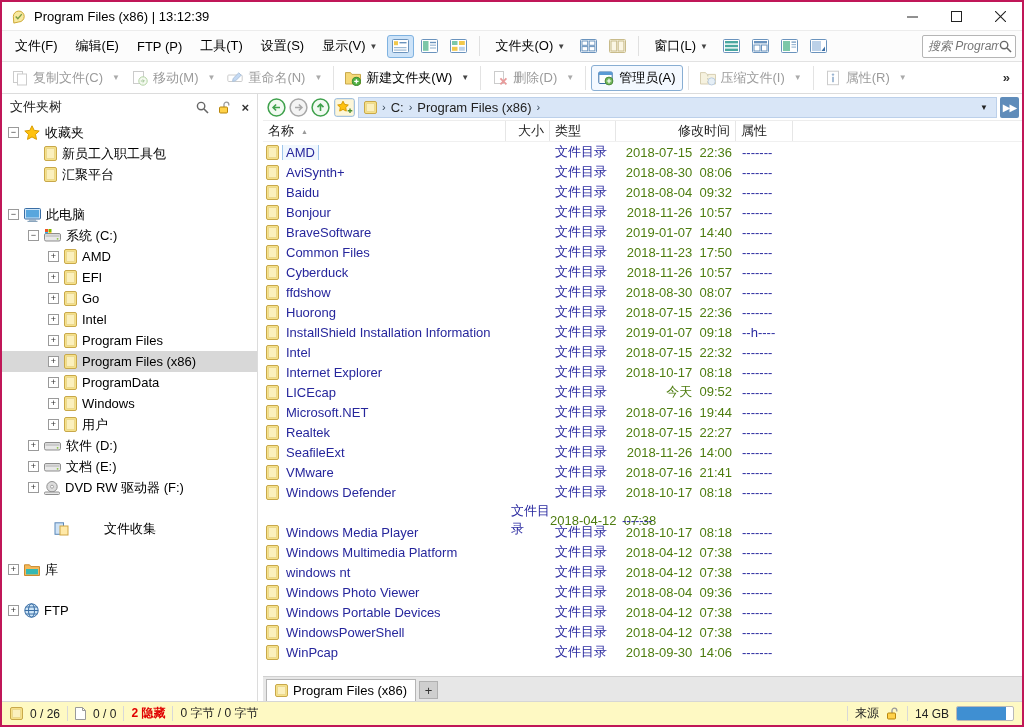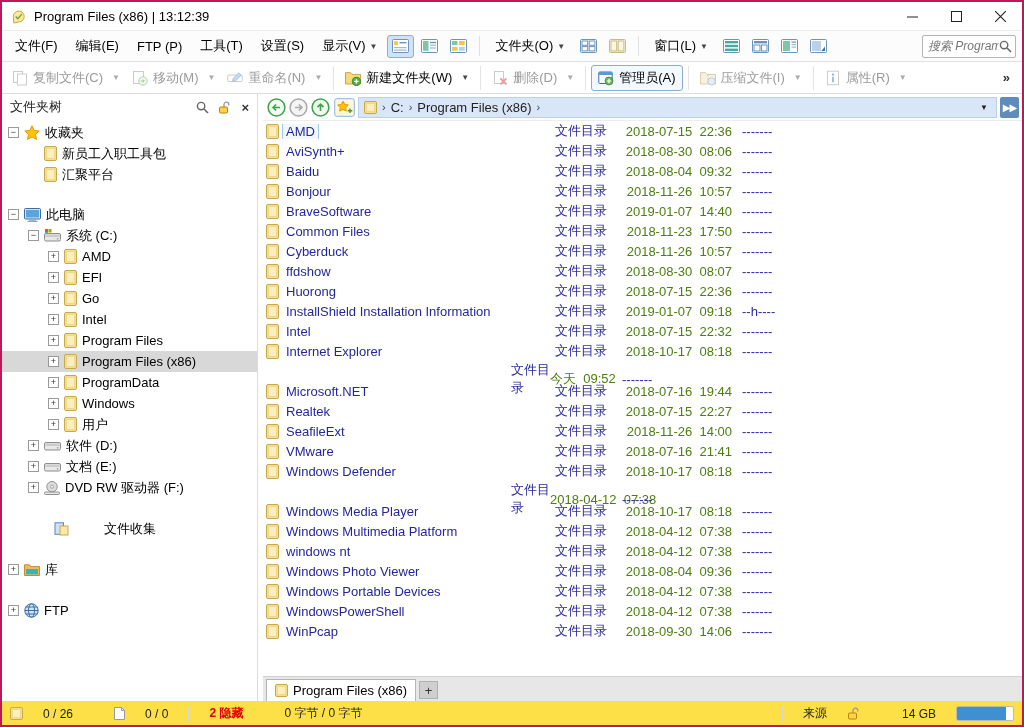--- a/index.html
+++ b/index.html
@@ -86,22 +86,22 @@
 
   
   .tabbar{ height:25px; flex:0 0 auto; background:#e7e7e7; border-top:1px solid #d0d0d0;
     display:flex; align-items:flex-end; padding:2px 4px 0 3px; gap:3px; }
   .tab{ background:#fff; border:1px solid #b5b5b5; border-bottom:none; height:22px;
     display:flex; align-items:center; gap:5px; padding:0 8px; }
   .newtab{ width:19px; height:18px; margin-bottom:2px; background:#cfcfcf; border:1px solid #b0b0b0;
     display:flex; align-items:center; justify-content:center; color:#333; font-size:13px; }
 
   
-  .statusbar{ height:24px; flex:0 0 auto; border-top:1px solid #d6d6d6; background:#fde047;
-    display:flex; align-items:center; padding:0 8px; gap:20px; font-size:12px; color:#222; }
+  .statusbar{ height:24px; flex:0 0 auto; border-top:1px solid #d6d6d6; background:#fef9c3;
+    display:flex; align-items:center; padding:0 8px; gap:7px; font-size:12px; color:#222; }
   .ssep{ width:1px; height:15px; background:#d8d8d8; }
   .hidden-badge{ color:#e00000; font-weight:bold; }
   .spacer{ flex:1; }
   .progress{ width:58px; height:15px; border:1px solid #b9b9b9; background:#fff; border-radius:2px; overflow:hidden; }
   .progress .fill{ height:100%; background:#3f8fd2; }
   .sic{ display:flex; align-items:center; }
 </style>
 </head>
 <body>
 
@@ -611,20 +611,31 @@
           <span class="crumb-sep">›</span>
             <span class="crumb">C:</span>
             <span class="crumb-sep">›</span>
             <span class="crumb">Program Files (x86)</span>
             <span class="crumb-sep">›</span>
             <span class="addr-caret">▼</span>
         </div>
         <span class="panel-btn">▶▶</span>
       </div>
 
+      <div class="list-header">
+        <div class="hcell name">
+          <span>名称</span>
+          <span class="sort">▲</span>
+        </div>
+        <div class="hcell size">大小</div>
+        <div class="hcell type">类型</div>
+        <div class="hcell date">修改时间</div>
+        <div class="hcell attr">属性</div>
+        <div class="hcell filler"></div>
+      </div>
 
       <div class="rows">
           <div class="frow">
             <div class="fname">
               <span class="sic">
                 <svg width="13" height="15" viewBox="0 0 13 15">
                   <rect x="0.5" y="0.5" width="12" height="14" rx="1.5" fill="#f6e188" stroke="#c8a84b"></rect>
                   <rect x="2.5" y="2.5" width="8" height="10" fill="#fbf0bd" stroke="#ecd98f"></rect>
                 </svg>
               </span>
@@ -806,20 +817,29 @@
               </span>
               <span class="flabel">Internet Explorer</span>
             </div>
             <div class="fsize"></div>
             <div class="ftype">文件目录</div>
             <div class="fdate">2018-10-17  08:18</div>
             <div class="fattr">-------</div>
             <div class="ffill"></div>
           </div>
           <div class="frow">
+            <div class="fname">
+              <span class="sic">
+                <svg width="13" height="15" viewBox="0 0 13 15">
+                  <rect x="0.5" y="0.5" width="12" height="14" rx="1.5" fill="#f6e188" stroke="#c8a84b"></rect>
+                  <rect x="2.5" y="2.5" width="8" height="10" fill="#fbf0bd" stroke="#ecd98f"></rect>
+                </svg>
+              </span>
+              <span class="flabel">LICEcap</span>
+            </div>
             <div class="fsize"></div>
             <div class="ftype">文件目录</div>
             <div class="fdate">今天  09:52</div>
             <div class="fattr">-------</div>
             <div class="ffill"></div>
           </div>
           <div class="frow">
             <div class="fname">
               <span class="sic">
                 <svg width="13" height="15" viewBox="0 0 13 15">

